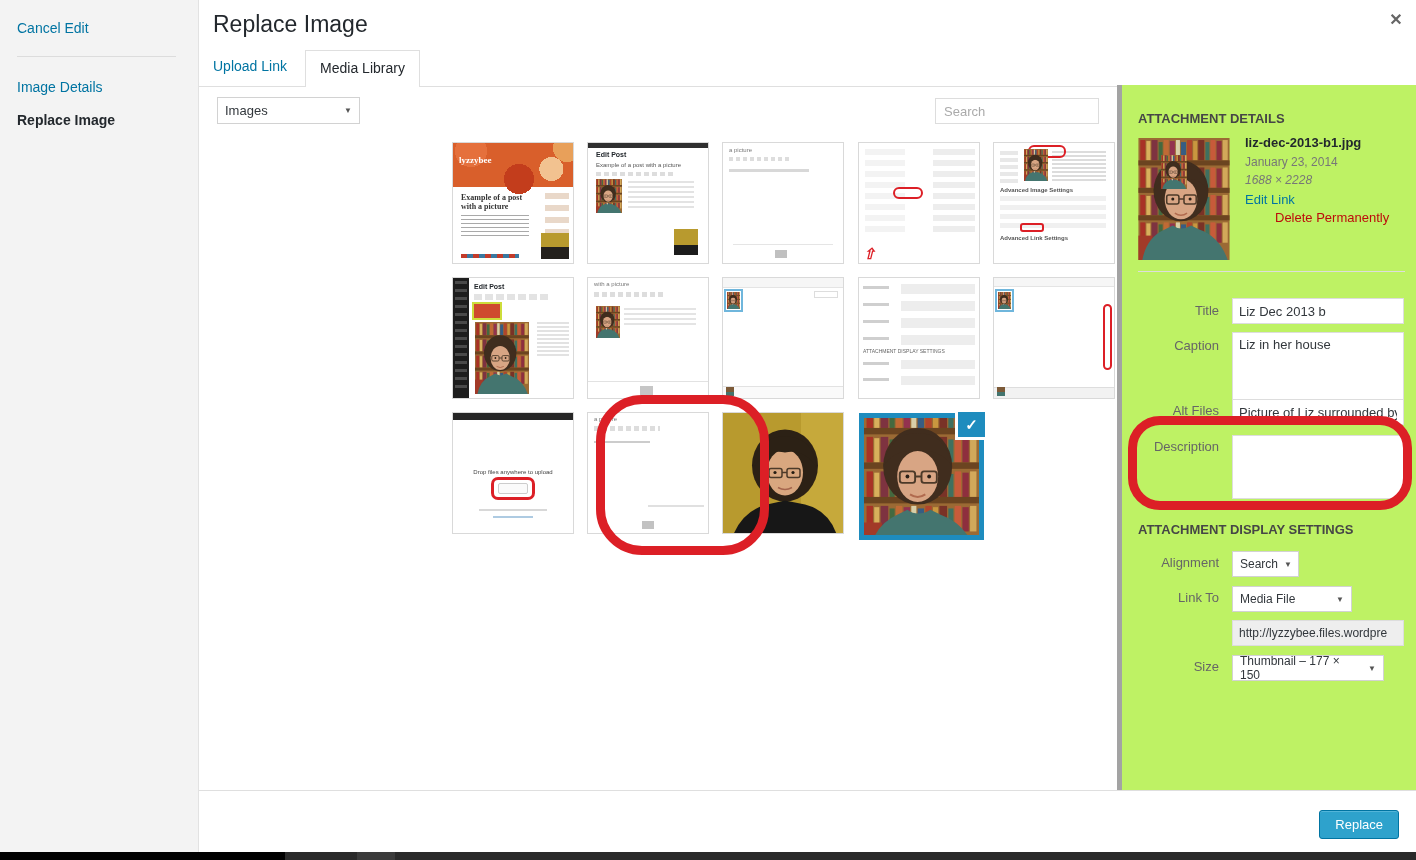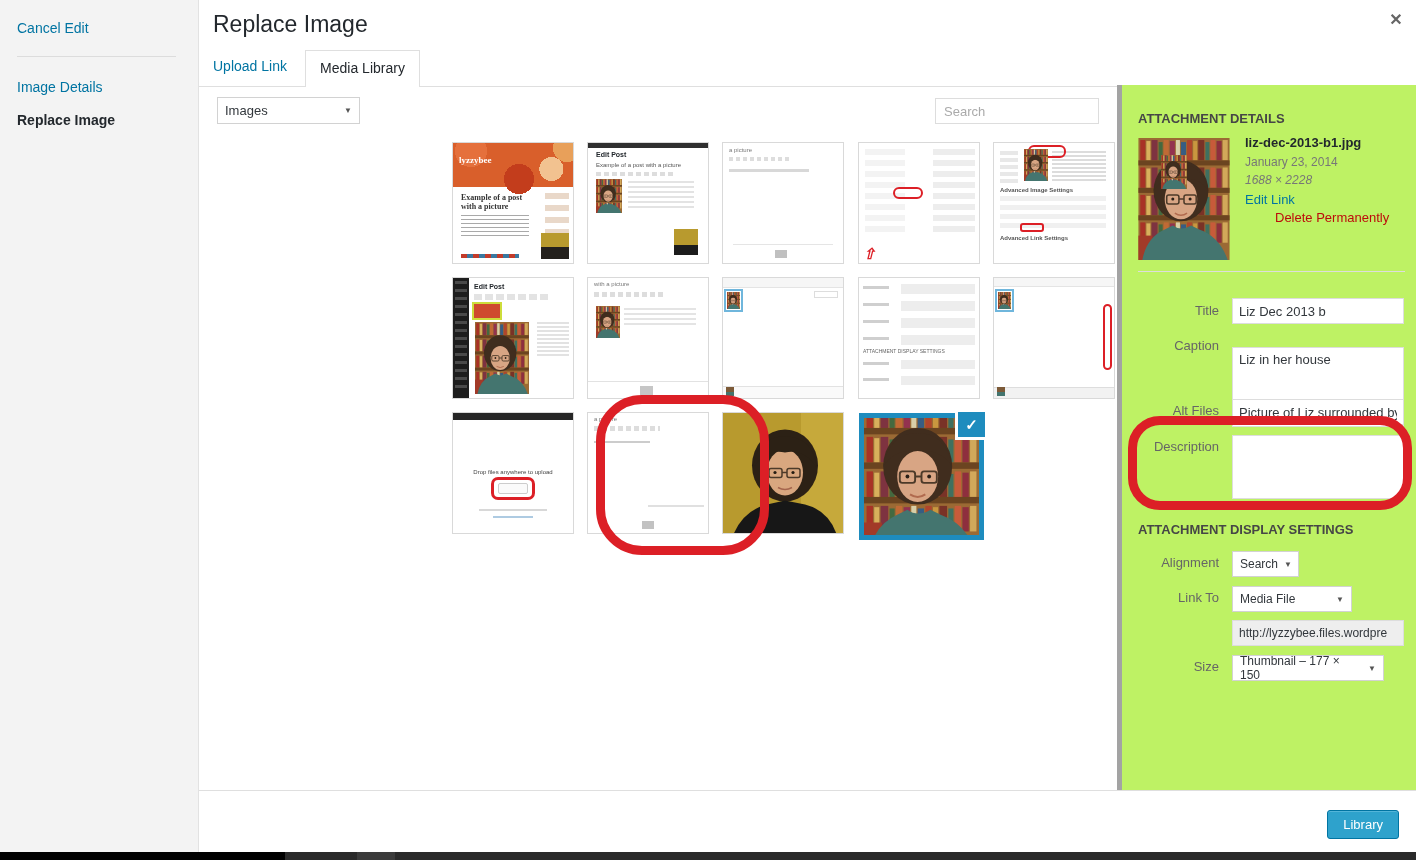--- a/index.html
+++ b/index.html
@@ -387,21 +387,21 @@
     <div class="sb-filename">liz-dec-2013-b1.jpg</div>
     <div class="sb-date">January 23, 2014</div>
     <div class="sb-dims">1688 × 2228</div>
     <a class="sb-edit">Edit Link</a>
     <a class="sb-del">Delete Permanently</a>
     <div class="sb-sep"></div>
 
     <label class="flabel" style="top:218px">Title</label>
     <input class="fctl" style="top: 213px; height: 26px;" value="Liz Dec 2013 b">
     <label class="flabel" style="top:253px">Caption</label>
-    <textarea class="fctl" style="top: 262px; height: 80px;">Liz in her house</textarea>
+    <textarea class="fctl" style="top: 247px; height: 80px;">Liz in her house</textarea>
     <label class="flabel" style="top:318px">Alt Files</label>
     <input class="fctl" style="top: 314px; height: 26px;" value="Picture of Liz surrounded by">
     <label class="flabel" style="top:354px">Description</label>
     <textarea class="fctl" style="top: 350px; height: 64px;"></textarea>
 
     <div class="sb-h" style="top:437px">ATTACHMENT DISPLAY SETTINGS</div>
 
     <label class="flabel" style="top:470px">Alignment</label>
     <div class="fs" style="position:absolute;left:110px;top:466px;width:67px;height:26px;font-size:12px">
       <span>Search</span>
@@ -417,21 +417,21 @@
     <input class="sb-url" readonly="" value="http://lyzzybee.files.wordpre" style="">
 
     <label class="flabel" style="top:574px">Size</label>
     <div class="fs" style="position:absolute;left:110px;top:570px;width:152px;height:26px;font-size:12px">
       <span>Thumbnail – 177 × 150</span>
       <span class="arr">▼</span>
     </div>
   </div>
 
   <div class="footer">
-    <button class="btn-replace">Library</button>
+    <button class="btn-replace">Replace</button>
   </div>
 
   <div class="close-btn">✕</div>
 
   <div class="ann" id="ann-grid"></div>
   <div class="ann" id="ann-desc"></div>
 
   <div class="taskbar">
     <div class="tb-app"></div>
   </div>

